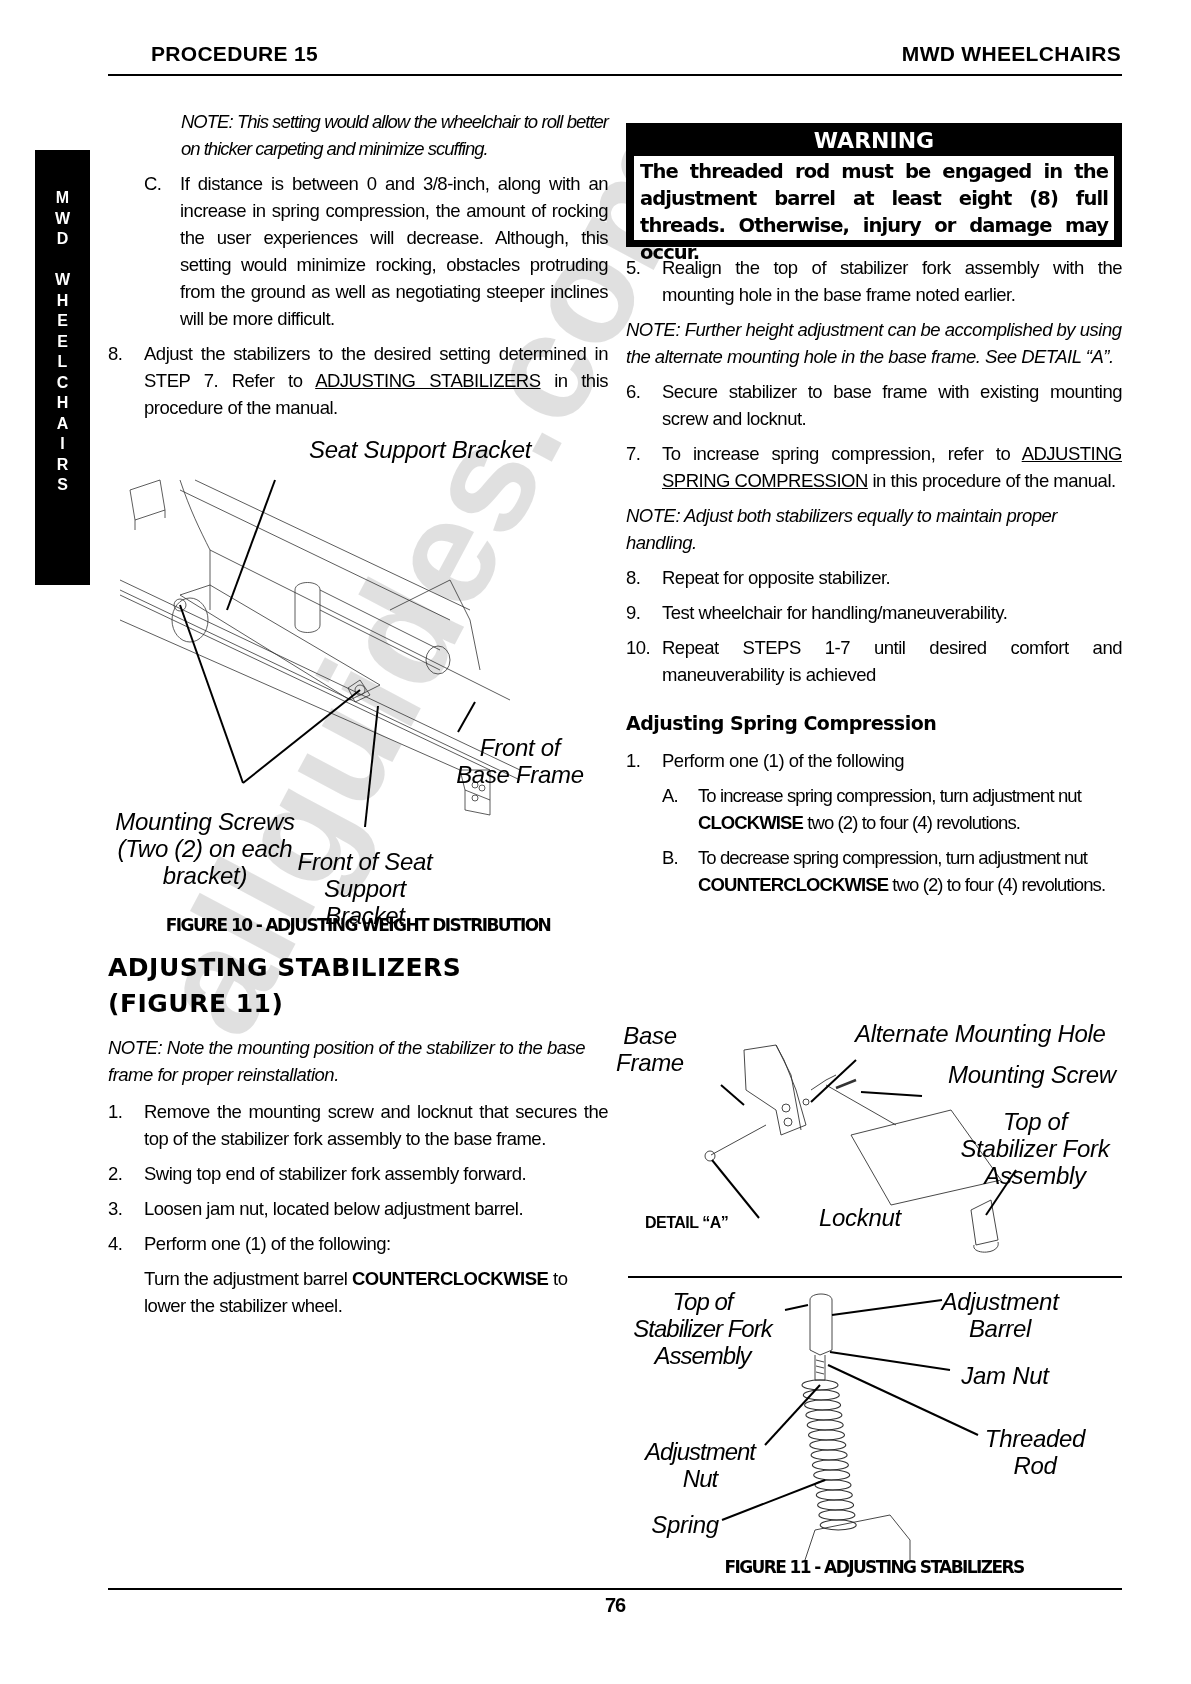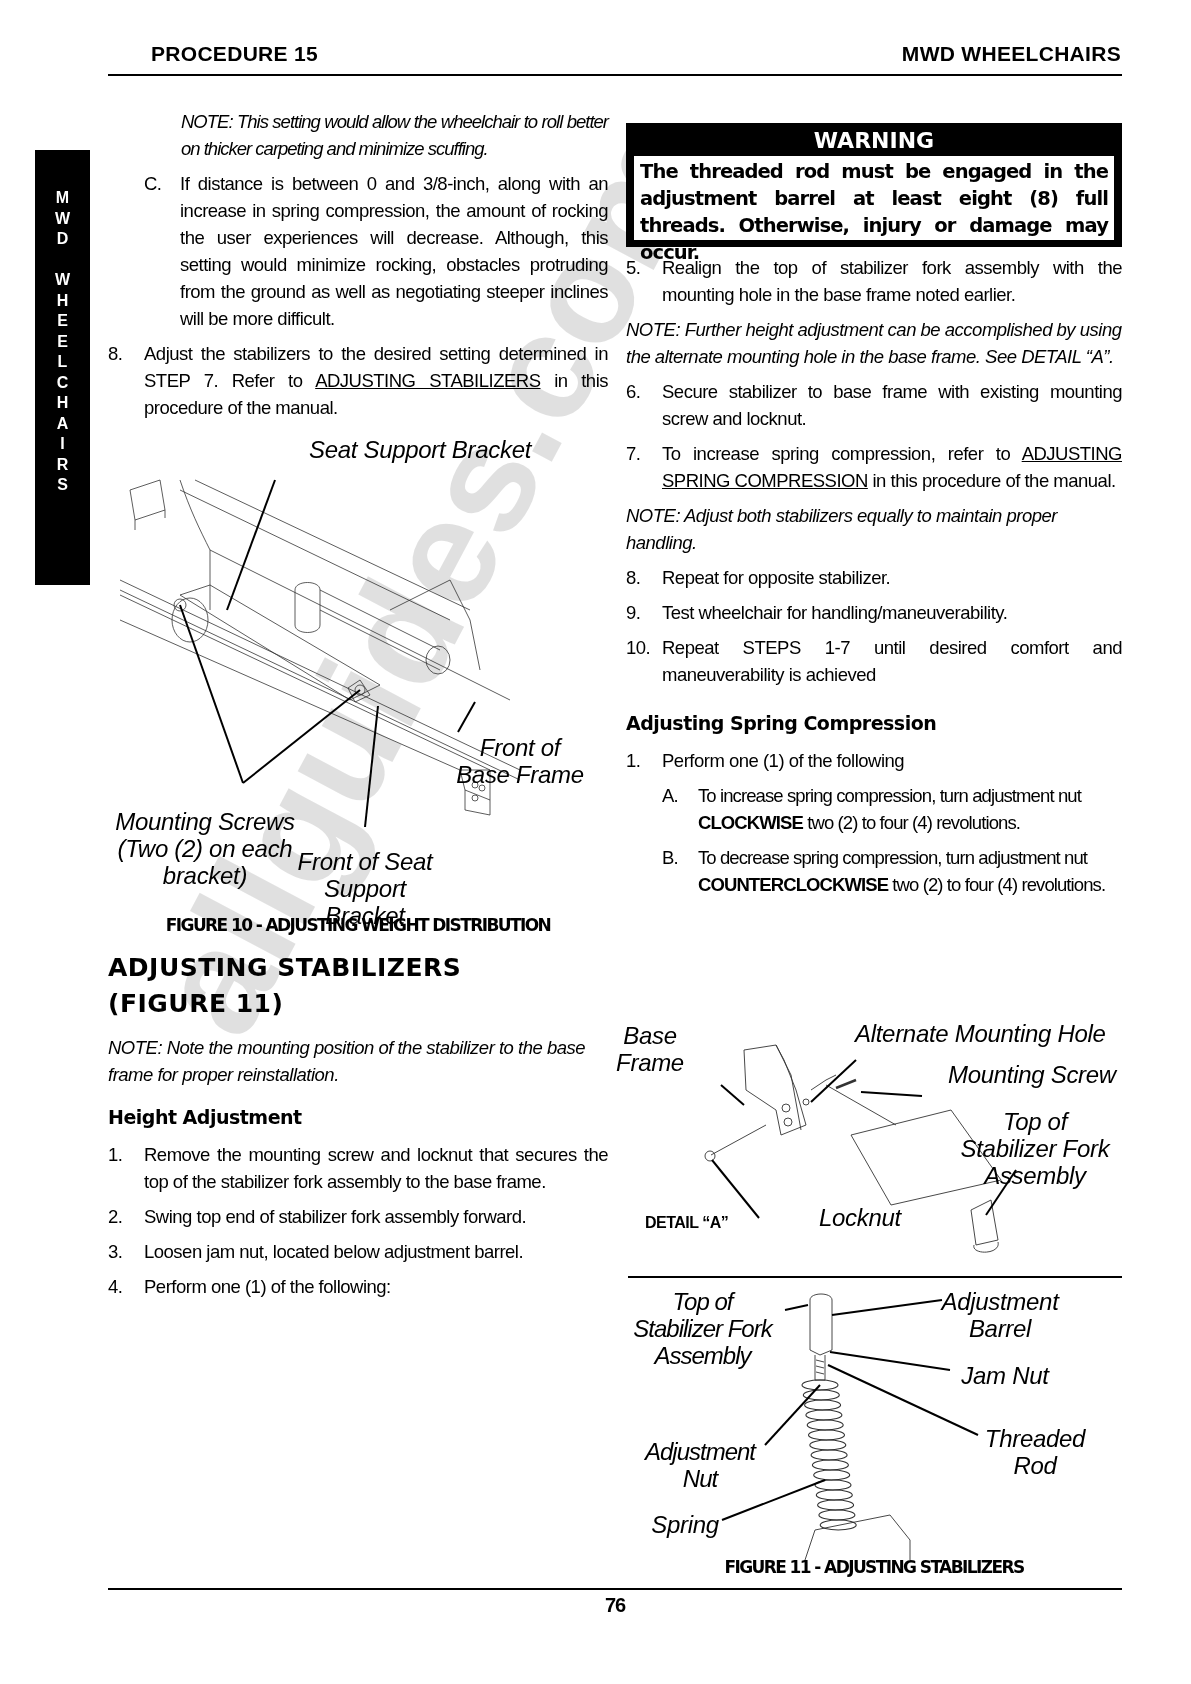--- a/index.html
+++ b/index.html
@@ -105,27 +105,29 @@
 <div class="lbl" style="left:115px; top:808px; width:180px;">Mounting Screws (Two (2) on each bracket)</div>
 <div class="lbl" style="left:290px; top:848px; width:150px;">Front of Seat Support Bracket</div>
 <div class="abs figcap" style="left:108px; top:915px; width:500px;">FIGURE 10 - ADJUSTING WEIGHT DISTRIBUTION</div>
 
 <div class="col" style="left:108px; top:950px; width:500px;">
   <div class="h2">
     <div>ADJUSTING STABILIZERS</div>
     <div>(FIGURE 11)</div>
   </div>
   <p class="p note" style="margin-top:12px;">NOTE: Note the mounting position of the stabilizer to the base frame for proper reinstallation.</p>
-  <div class="h3" style="margin-top:16px;">Height Adjustment</div>
   <div id="left-steps" style="margin-top:10px;">
       <div class="item" style="margin-top: 0px; text-align: justify;"><span class="num">1.</span><span>Remove the mounting screw and locknut that secures the top of the stabilizer fork assembly to the base frame.</span></div>
       <div class="item" style="margin-top: 8px; text-align: justify;"><span class="num">2.</span><span>Swing top end of stabilizer fork assembly forward.</span></div>
       <div class="item" style="margin-top: 8px; text-align: justify;"><span class="num">3.</span><span>Loosen jam nut, located below adjustment barrel.</span></div>
       <div class="item" style="margin-top: 8px; text-align: justify;"><span class="num">4.</span><span>Perform one (1) of the following:</span></div>
     </div>
+  <p class="p" style="padding-left:36px; margin-top:8px;">
+    <span>Turn the adjustment barrel </span><b>COUNTERCLOCKWISE</b><span> to lower the stabilizer wheel.</span>
+  </p>
 </div>
 
 <div class="warn">
   <div class="warn-title">WARNING</div>
   <div class="warn-body">The threaded rod must be engaged in the adjustment barrel at least eight (8) full threads. Otherwise, injury or damage may occur.</div>
 </div>
 
 <div class="col" style="left:626px; top:254px; width:496px;">
   <div class="item" style="text-align:justify;">
     <span class="num">5.</span>

